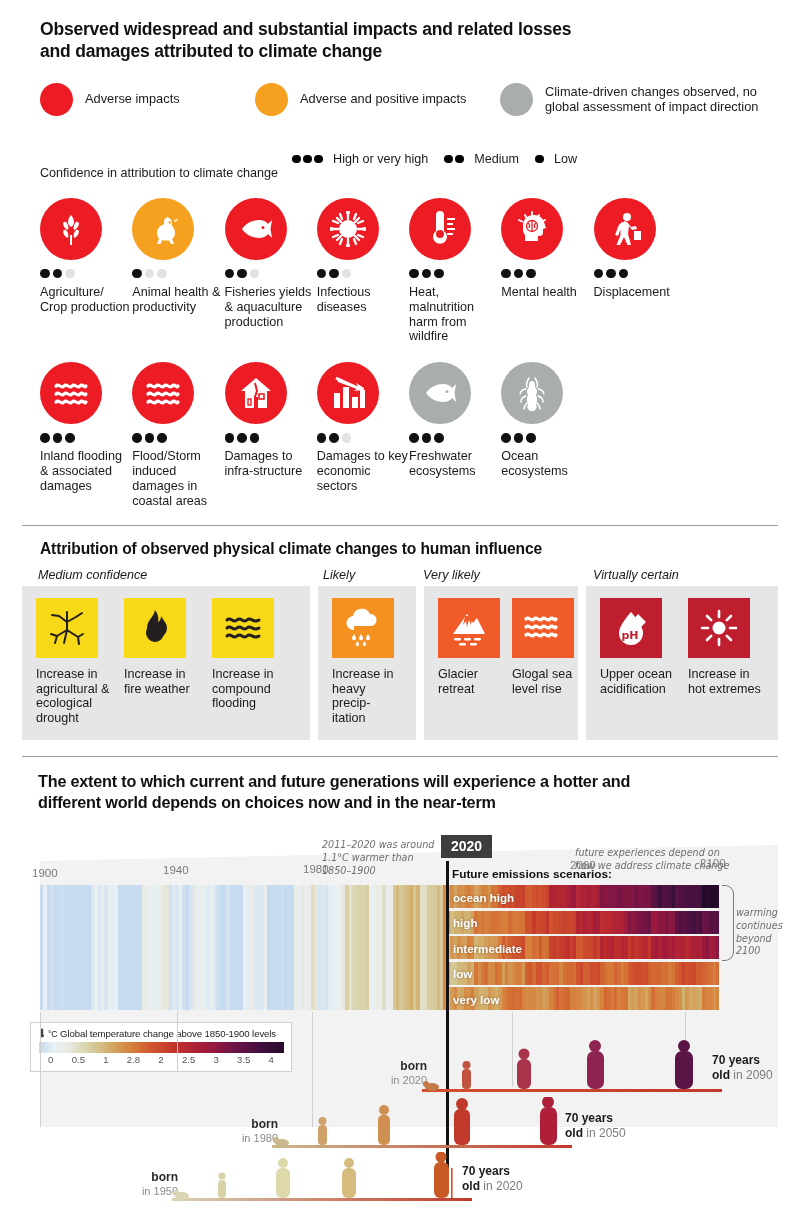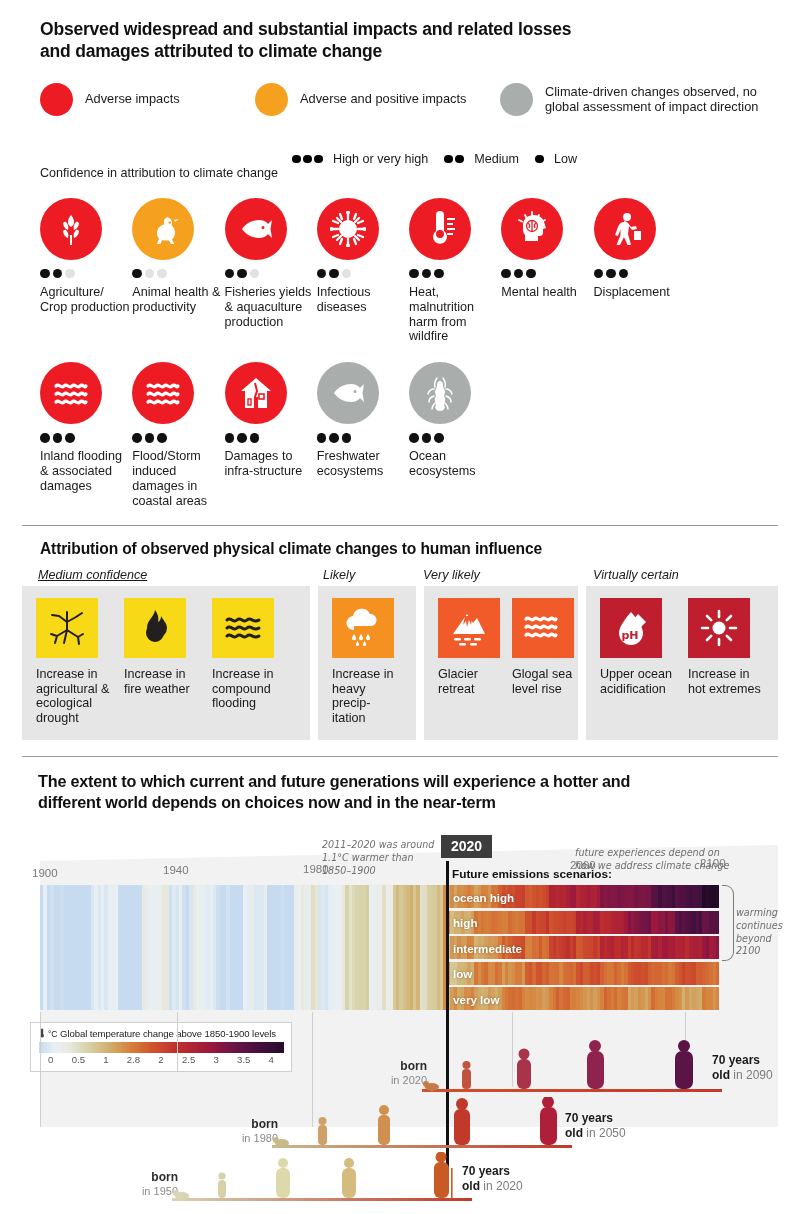--- a/index.html
+++ b/index.html
@@ -69,21 +69,21 @@
   
   .sec2 { padding: 14px 22px 0 22px; }
   .sec2 h2 {
     font-size: 15.6px; font-weight: bold; margin-left: 18px; color: #111;
     letter-spacing: -0.15px;
   }
   .conf-hdr {
     display: flex; margin-top: 10px; font-style: italic; font-size: 12.6px;
     color: #1a1a1a;
   }
-  .ch-a { width: 295px; padding-left: 16px; text-decoration: underline; }
+  .ch-a { width: 295px; padding-left: 16px; }
   .ch-b { width: 100px; padding-left: 6px; }
   .ch-c { width: 168px; padding-left: 6px; }
   .ch-d { flex: 1; padding-left: 8px; }
 
   .panels { display: flex; margin-top: 4px; gap: 8px; align-items: stretch; }
   .panel { background: #e6e6e6; padding: 12px 14px 14px 14px; display: flex; gap: 12px; }
   .pA { width: 293px; }
   .pB { width: 98px; }
   .pC { width: 154px; }
   .pD { flex: 1; }
@@ -377,20 +377,39 @@
           <rect x="21" y="19" width="5" height="5" fill="none" stroke="#ED1C24" stroke-width="1.6"></rect>
           <rect x="10" y="24" width="3" height="6" fill="none" stroke="#ED1C24" stroke-width="1.4"></rect>
         </svg>
       </div>
       <div class="dots">
         <i class="on"></i>
         <i class="on"></i>
         <i class="on"></i>
       </div>
       <div class="ilabel">Damages to infra-structure</div>
+    </div>
+    <div class="icell">
+      <div class="icirc" style="background: rgb(237, 28, 36);">
+        <svg viewBox="0 0 36 36">
+          <rect x="4" y="18" width="6" height="15"></rect>
+          <rect x="13" y="12" width="6" height="21"></rect>
+          <rect x="22" y="22" width="6" height="11"></rect>
+          <rect x="30" y="15" width="5" height="18"></rect>
+          <path d="M7 4l22 10-2-5 6 6-9 1 3-2L8 7z"></path>
+          <path d="M6 3l24 11" stroke="#fff" stroke-width="3" fill="none"></path>
+          <path d="M26 8l8 5-1 8z"></path>
+        </svg>
+      </div>
+      <div class="dots">
+        <i class="on"></i>
+        <i class="on"></i>
+        <i class="off"></i>
+      </div>
+      <div class="ilabel">Damages to key economic sectors</div>
     </div>
     <div class="icell">
       <div class="icirc" style="background: rgb(169, 174, 172);">
         <svg viewBox="0 0 36 36">
           <path d="M4 18c4-6 11-9 17-9 4 0 7 1.5 9 4l4-4-1.5 9L34 27l-4-4c-2 2.5-5 4-9 4-6 0-13-3-17-9zm21-3a1.5 1.5 0 100 3 1.5 1.5 0 000-3z"></path>
         </svg>
       </div>
       <div class="dots">
         <i class="on"></i>
         <i class="on"></i>

